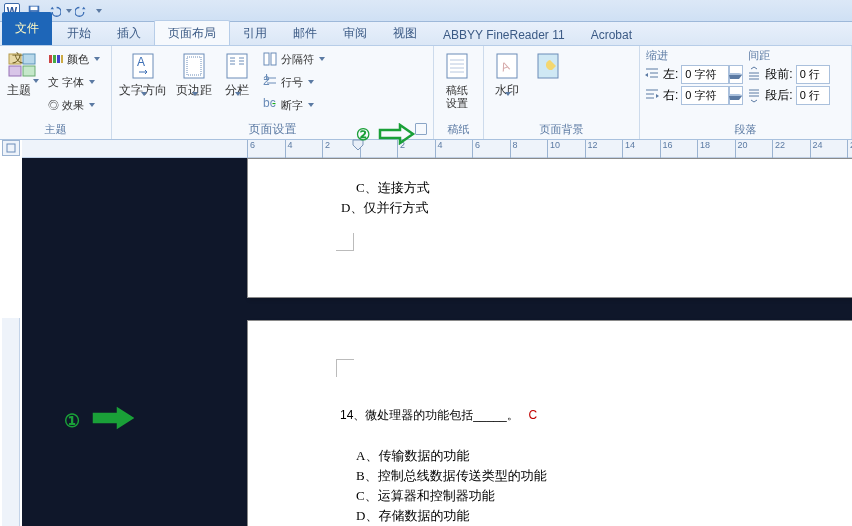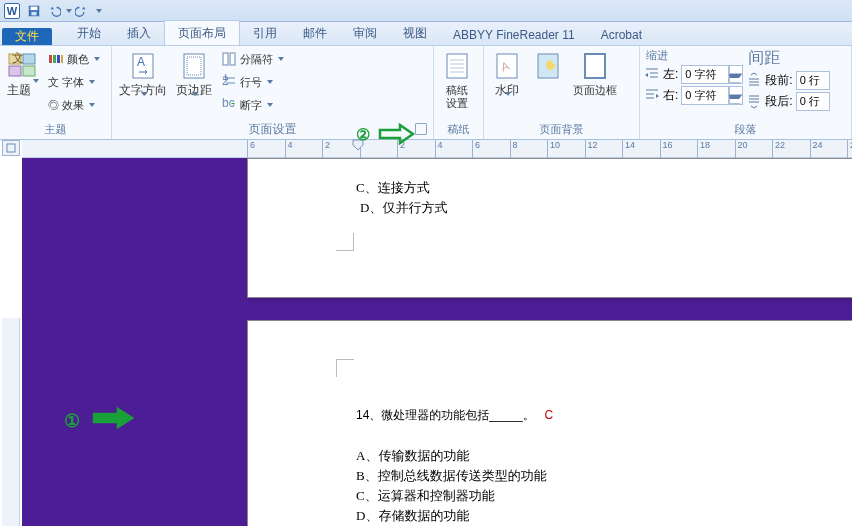--- a/index.html
+++ b/index.html
@@ -4,48 +4,48 @@
 <style>
 *{margin:0;padding:0;box-sizing:border-box;font-family:"Microsoft YaHei","SimSun",sans-serif;font-size:12px}
 body{background:#fff;overflow:hidden;width:852px;height:526px;position:relative}
 .titlebar{height:22px;background:linear-gradient(#dce8f7,#cfe0f4);display:flex;align-items:center;padding:0 4px;border-bottom:1px solid #9db8d9}
 .titlebar .w-icon{width:16px;height:16px;border:1px solid #3b69a8;border-radius:2px;color:#2a569c;font-weight:bold;text-align:center;line-height:14px;font-size:11px;background:#fff;margin-right:4px}
 .qat-btn{width:18px;height:18px;display:flex;align-items:center;justify-content:center;margin:0 1px;color:#2a569c}
 .qat-btn svg{width:14px;height:14px}
 .title-text{position:absolute;left:50%;transform:translateX(-8%);top:3px;color:#3b5a85;font-size:12px}
 .tabs{height:24px;background:linear-gradient(#e8f0fb,#dbe7f6);display:flex;align-items:flex-end;padding-left:2px;border-bottom:1px solid #b7cde8}
 .tab{padding:4px 13px 3px;color:#3b5a85;cursor:pointer;font-size:12px}
-.tab.file{background:#1e66b8;color:#fde047;border-radius:2px 2px 0 0;margin-right:12px;padding:0 13px}
+.tab.file{background:#1e66b8;color:#fef9c3;border-radius:2px 2px 0 0;margin-right:2px;padding:8px 13px}
 .tab.active{background:#f6f9fd;border:1px solid #b7cde8;border-bottom:none;border-radius:2px 2px 0 0;color:#3b5a85}
 .ribbon{height:94px;background:#f6f9fd;display:flex;border-bottom:1px solid #a9c1de}
 .group{border-right:1px solid #cddbec;display:flex;flex-direction:column;padding:2px 4px 0}
 .group-body{flex:1;display:flex;align-items:flex-start;gap:3px}
 .group-label{height:18px;text-align:center;color:#5b7aa3;font-size:11px;line-height:16px;position:relative}
 .dlg-launcher{position:absolute;right:2px;top:2px;width:12px;height:12px;border:1px solid #8aa5c6;border-radius:1px}
 .bigbtn{display:flex;flex-direction:column;align-items:center;gap:2px;padding:2px 3px;cursor:pointer}
 .bigbtn .ico{width:32px;height:32px;display:flex;align-items:center;justify-content:center}
 .bigbtn .lbl{font-size:11px;color:#333;text-align:center;line-height:13px}
 .smallrow{display:flex;align-items:center;gap:3px;padding:1px 3px;cursor:pointer;height:22px}
 .smallrow .ico{width:16px;height:16px;display:flex;align-items:center;justify-content:center}
 .smallrow .lbl{font-size:11px;color:#333}
 .dd{width:0;height:0;border-left:3px solid transparent;border-right:3px solid transparent;border-top:4px solid #5b7aa3;margin-left:2px}
 .stack{display:flex;flex-direction:column;gap:1px}
-.spin-input{display:flex;align-items:center;border:1px solid #aac0dc;background:#fff;height:19px}
+.spin-input{display:flex;border:1px solid #aac0dc;background:#fff;height:19px}
 .spin-input input{border:none;width:46px;padding:0 3px;font-size:11px;outline:none}
 .spin-btns{display:flex;flex-direction:column}
 .spin-btns div{width:14px;height:9px;border-left:1px solid #aac0dc;display:flex;align-items:center;justify-content:center}
 .spin-btns div:first-child{border-bottom:1px solid #aac0dc}
 .tri-up{border-left:3px solid transparent;border-right:3px solid transparent;border-bottom:4px solid #5b7aa3}
 .tri-dn{border-left:3px solid transparent;border-right:3px solid transparent;border-top:4px solid #5b7aa3}
 .ruler-h{height:18px;background:#eef3fa;border-bottom:1px solid #c3d3e8;position:relative;margin-left:22px}
 .ruler-h .ticks{position:absolute;left:225px;top:0;height:18px;display:flex}
 .ruler-h .tick{width:37.5px;text-align:left;font-size:9px;color:#5b7aa3;border-left:1px solid #9bb3d1;position:relative;padding-left:2px;line-height:11px}
 .ruler-corner{position:absolute;left:2px;top:140px;width:18px;height:16px;border:1px solid #9bb3d1;background:#eef3fa;display:flex;align-items:center;justify-content:center}
 .ruler-v{position:absolute;left:2px;top:318px;width:18px;background:#eef3fa;border-right:1px solid #c3d3e8;height:208px}
-.doc-area{position:absolute;left:22px;top:158px;right:0;bottom:0;background:#4c1d95}
+.doc-area{position:absolute;left:22px;top:158px;right:0;bottom:0;background:#0f172a}
 .page{position:absolute;background:#fff;border:1px solid #8a8a8a;box-shadow:2px 2px 4px rgba(0,0,0,.15)}
 .page1{left:225px;top:0;width:620px;height:140px}
 .page2{left:225px;top:162px;width:620px;height:210px}
 .doc-text{position:absolute;font-size:13px;color:#000;font-family:SimSun}
 .margin-mark{position:absolute;border-left:1px solid #bbb;border-top:1px solid #bbb;width:18px;height:18px}
 .annotation{position:absolute;color:#1aa038;font-weight:bold}
 .arrow-ann{stroke:#1aa038;fill:#1aa038}
 .red{color:#c00000}
 .indent-ctrl{display:flex;align-items:center;gap:3px;height:20px}
 .indent-ico{width:16px;height:16px}
@@ -147,20 +147,34 @@
         </div>
       <div class="bigbtn">
           <div class="ico">
             <svg viewBox="0 0 32 32">
               <rect x="6" y="4" width="20" height="24" fill="#fff" stroke="#6a8cb8"></rect>
               <rect x="9" y="7" width="14" height="18" fill="none" stroke="#6a8cb8" stroke-dasharray="1 1"></rect>
             </svg>
           </div>
           <div class="lbl"><span>页边距</span><br><span class="dd"></span></div>
         </div>
+      <div class="bigbtn">
+          <div class="ico">
+            <svg viewBox="0 0 32 32">
+              <rect x="6" y="4" width="20" height="24" fill="#fff" stroke="#6a8cb8"></rect>
+              <line x1="9" y1="8" x2="14" y2="8" stroke="#6a8cb8"></line>
+              <line x1="9" y1="11" x2="14" y2="11" stroke="#6a8cb8"></line>
+              <line x1="9" y1="14" x2="14" y2="14" stroke="#6a8cb8"></line>
+              <line x1="18" y1="8" x2="23" y2="8" stroke="#6a8cb8"></line>
+              <line x1="18" y1="11" x2="23" y2="11" stroke="#6a8cb8"></line>
+              <line x1="18" y1="14" x2="23" y2="14" stroke="#6a8cb8"></line>
+            </svg>
+          </div>
+          <div class="lbl"><span>分栏</span><br><span class="dd"></span></div>
+        </div>
       <div class="stack">
         <div class="smallrow">
             <div class="ico">
               <svg viewBox="0 0 16 16">
                 <rect x="2" y="2" width="5" height="12" fill="#fff" stroke="#6a8cb8"></rect>
                 <rect x="9" y="2" width="5" height="12" fill="#fff" stroke="#6a8cb8"></rect>
               </svg>
             </div>
             <span class="lbl">分隔符</span>
             <span class="dd"></span>
@@ -222,28 +236,20 @@
           </div>
           <div class="lbl"><span>水印</span><br><span class="dd"></span></div>
         </div>
       <div class="bigbtn">
           <div class="ico">
             <svg viewBox="0 0 32 32">
               <rect x="6" y="4" width="20" height="24" fill="#cfe8f4" stroke="#6a8cb8"></rect>
               <path d="M18 10l6 6-4 4a3 3 0 11-2-10" fill="#f4d770"></path>
             </svg>
           </div>
-        </div>
-      <div class="bigbtn">
-          <div class="ico">
-            <svg viewBox="0 0 32 32">
-              <rect x="6" y="4" width="20" height="24" fill="#fff" stroke="#6a8cb8" stroke-width="2"></rect>
-            </svg>
-          </div>
-          <div class="lbl">页面边框</div>
         </div>
     </div>
     <div class="group-label">页面背景</div>
   </div>
 
   <div class="group" style="flex:1;min-width:210px">
     <div class="group-body" style="">
       <div class="stack">
         <div style="font-size:11px;color:#5b7aa3;padding:0 2px">缩进</div>
         <div class="indent-ctrl">
@@ -281,21 +287,21 @@
                   <div class="tri-up"></div>
                 </div>
                 <div>
                   <div class="tri-dn"></div>
                 </div>
               </div>
             </div>
         </div>
       </div>
       <div class="stack">
-        <div style="font-size:16px;color:#5b7aa3;padding:0 2px">间距</div>
+        <div style="font-size:11px;color:#5b7aa3;padding:0 2px">间距</div>
         <div class="indent-ctrl">
           <svg class="indent-ico" viewBox="0 0 16 16">
               <path d="M5 3l3-2 3 2" stroke="#5b7aa3" fill="none"></path>
               <line x1="3" y1="7" x2="13" y2="7" stroke="#5b7aa3"></line>
               <line x1="3" y1="10" x2="13" y2="10" stroke="#5b7aa3"></line>
               <line x1="3" y1="13" x2="13" y2="13" stroke="#5b7aa3"></line>
             </svg>
           <span class="lbl">段前:</span>
           <div class="spin-input">
               <input style="width: 32px;" value="0 行">
@@ -347,26 +353,26 @@
   <svg style="position:absolute;left:330px;top:-1px" width="12" height="18">
       <path d="M1 1h10v5l-5 5-5-5z" fill="#e8eef8" stroke="#7a95b8"></path>
     </svg>
 </div>
 
 <div class="ruler-v"></div>
 
 <div class="doc-area">
   <div class="page page1">
     <div class="doc-text" style="left:108px;top:20px">C、连接方式</div>
-    <div class="doc-text" style="left:112px;top:40px">D、仅并行方式</div>
+    <div class="doc-text" style="left:93px;top:40px">D、仅并行方式</div>
     <div class="margin-mark" style="left:88px;top:74px;transform:rotate(180deg)"></div>
   </div>
   <div class="page page2">
     <div class="margin-mark" style="left:88px;top:38px"></div>
-    <div class="doc-text" style="left:108px;top:86px">
+    <div class="doc-text" style="left:92px;top:86px">
       <span>14、微处理器的功能包括_____。</span>
       &nbsp;&nbsp;<span class="red">C</span>
     </div>
     <div class="doc-text" style="left:108px;top:126px">A、传输数据的功能</div>
     <div class="doc-text" style="left:108px;top:146px">B、控制总线数据传送类型的功能</div>
     <div class="doc-text" style="left:108px;top:166px">C、运算器和控制器功能</div>
     <div class="doc-text" style="left:108px;top:186px">D、存储数据的功能</div>
   </div>
 
   <div class="annotation" style="left:42px;top:252px;font-size:18px">①</div>

